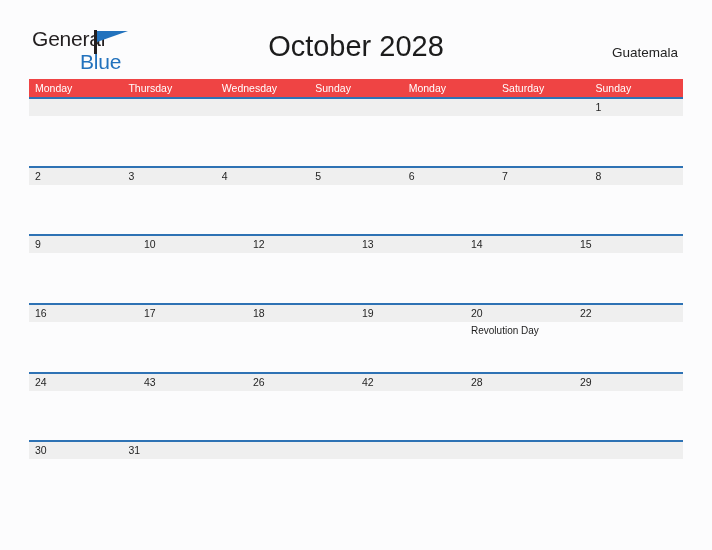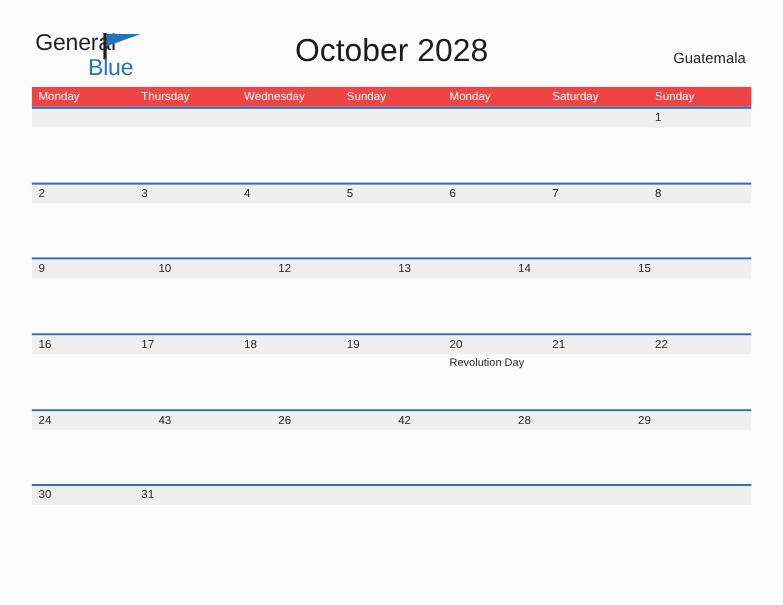--- a/index.html
+++ b/index.html
@@ -329,24 +329,20 @@
         </div>
         <div class="day-cell">
           <span class="day-num">19</span>
 
         </div>
         <div class="day-cell">
           <span class="day-num">20</span>
           <span class="day-event">Revolution Day</span>
         </div>
         <div class="day-cell">
-          <span class="day-num">21</span>
-
-        </div>
-        <div class="day-cell">
           <span class="day-num">22</span>
 
         </div>
       </div>
     </div>
 
     <div class="week-row">
       <div class="daterail"></div>
       <div class="cells">
         <div class="day-cell">

